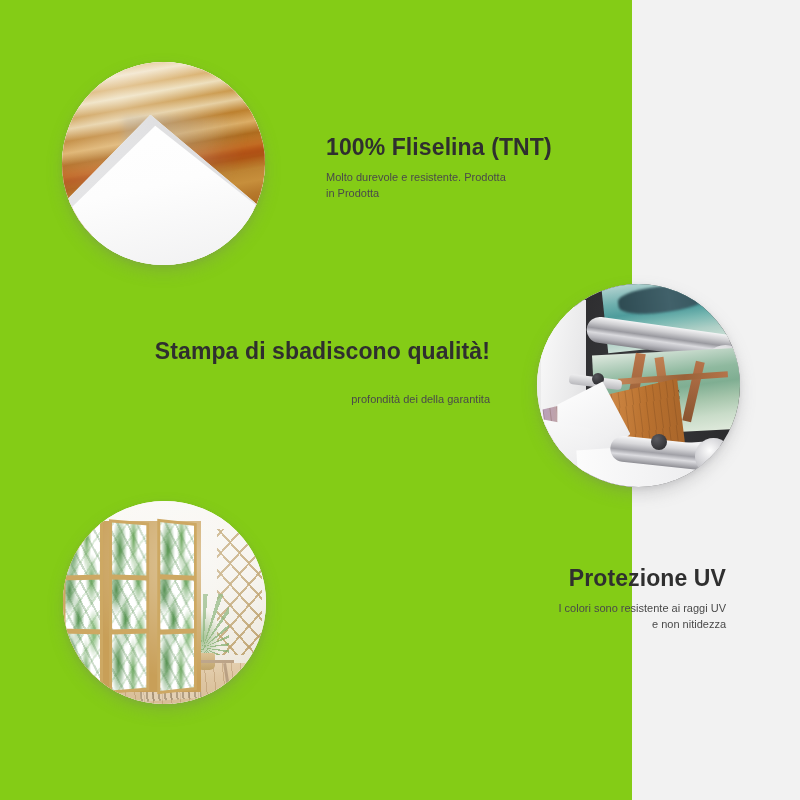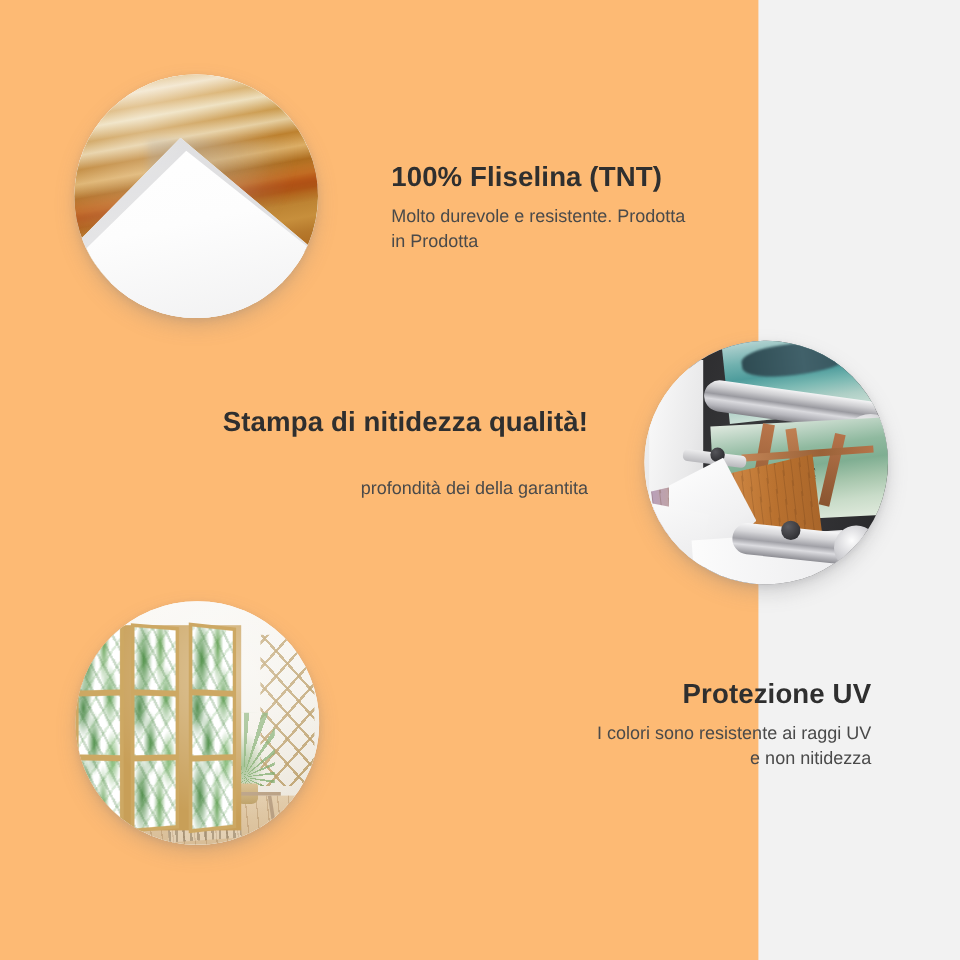--- a/index.html
+++ b/index.html
@@ -11,21 +11,21 @@
     width: 800px;
     height: 800px;
     background: #f2f2f2;
     font-family: "Liberation Sans", sans-serif;
     overflow: hidden;
   }
   .stage {
     position: relative;
     width: 632px;
     height: 800px;
-    background: #fdba74;
+    background: #84cc16;
   }
 
   
   .medallion {
     position: absolute;
     width: 203px;
     height: 203px;
     border-radius: 50%;
     overflow: hidden;
     background: #ffffff;
@@ -464,21 +464,21 @@
   .headline {
     margin: 0 0 8px 0;
     font-size: 23px;
     font-weight: bold;
     color: #2f2f2f;
     letter-spacing: 0.1px;
     line-height: 1.2;
   }
   .subline {
     margin: 0;
-    font-size: 15px;
+    font-size: 11px;
     font-weight: normal;
     color: #4a4a4a;
     line-height: 1.45;
   }
 
   .t1 { left: 326px; top: 134px; width: 400px; text-align: left; }
   .t2 { left: 150px; top: 338px; width: 340px; text-align: right; }
   .t3 { left: 326px; top: 565px; width: 400px; text-align: right; }
   .t2 .headline { margin-bottom: 10px; }
 </style>
@@ -528,21 +528,21 @@
       <div class="paper-curl"></div>
       <div class="paper-curl2"></div>
       <div class="base-white"></div>
       <div class="roller-bot"></div>
       <div class="roller-bot-cap"></div>
       <div class="knob"></div>
     </div>
   </div>
 
   <div class="textblock t2">
-    <h2 class="headline">Stampa di nitidezza qualità!</h2>
+    <h2 class="headline">Stampa di sbadiscono qualità!</h2>
     <p class="subline">
       <br>
       <span>profondità dei della garantita</span>
     </p>
   </div>
 
   <div class="medallion m3">
     <div class="scene">
       <div class="room"></div>
       <div class="floor"></div>

